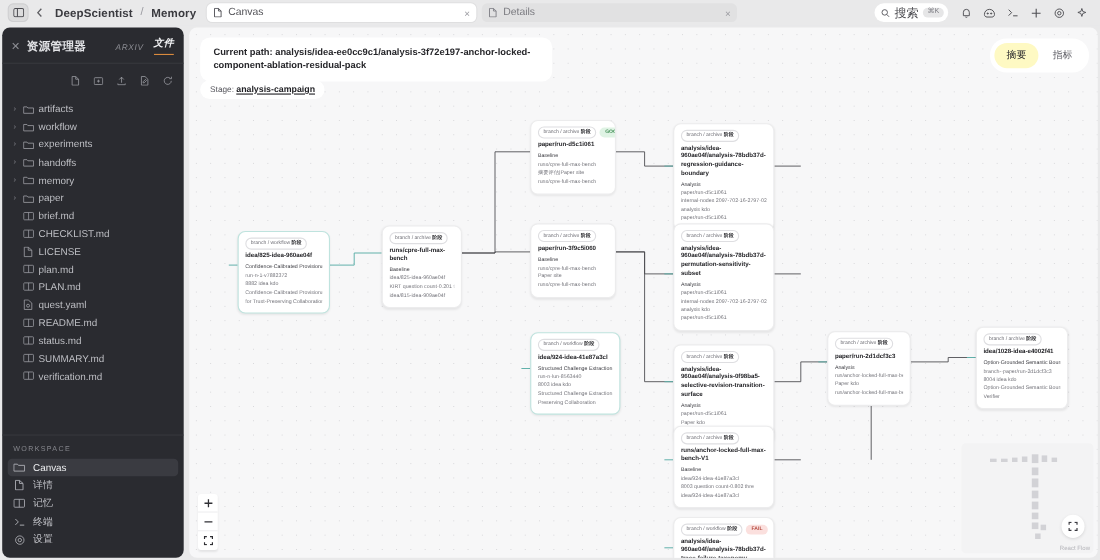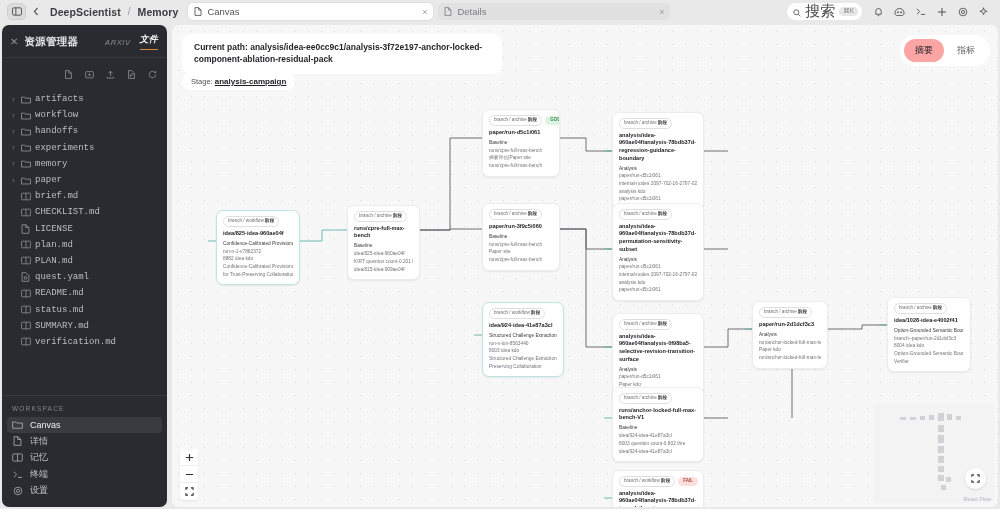--- a/index.html
+++ b/index.html
@@ -38,21 +38,21 @@
   .tab.active { background: #ffffff; width: 245px; box-shadow: 0 0 0 1px rgba(0,0,0,.04); }
   .tab.inactive { background: #e1e1e2; width: 232px; color: #7b7b80; }
   .tab .tab-label { flex: 1; white-space: nowrap; overflow: hidden; }
   .tab .tab-x { font-size: 9px; color: #9a9aa0; }
   .tab-doc-icon { width: 8px; height: 9px; }
   .topright { margin-left: auto; display: flex; align-items: center; gap: 2px; }
   .searchpill {
     height: 17px; background: #fff; border-radius: 9px; display: flex;
     align-items: center; gap: 4px; padding: 0 4px 0 6px; margin-right: 5px;
   }
-  .searchpill .sp-label { font-size: 15px; color: #4a4a4f; }
+  .searchpill .sp-label { font-size: 11px; color: #4a4a4f; }
   .kbd {
     background: #e6e6e7; border-radius: 7px; font-size: 6.5px; color: #84848a;
     padding: 1.5px 4px; line-height: 1;
   }
   .tr-icon { width: 19px; height: 17px; display: flex; align-items: center; justify-content: center; color: #4e4e53; }
 
   
   .sidebar {
     position: absolute; top: 25px; left: 2px; width: 165px; height: 482px;
     background: #2a2b30; border-radius: 7px;
@@ -65,21 +65,21 @@
   .sb-tabs { margin-left: auto; display: flex; gap: 9px; align-items: flex-end; }
   .sb-tab { font-size: 7.5px; color: #8b8c92; letter-spacing: .6px; padding-bottom: 3px; font-style: italic; }
   .sb-tab.active { color: #f3f4f6; font-size: 9px; font-weight: 600; border-bottom: 1.5px solid #d98a3d; letter-spacing: .2px;}
   .sb-divider { height: 1px; background: #37383d; margin: 1px 0 0 0; }
   .sb-actions { display: flex; justify-content: flex-end; gap: 12px; padding: 7px 10px 8px 0; color: #9a9ba1; }
   .sb-actions svg { width: 9px; height: 9px; }
   .tree { padding: 0 0 4px 0; overflow: hidden; flex: 0 0 auto; }
   .tree-row { display: flex; align-items: center; height: 16.2px; padding-left: 8px; gap: 4px; font-size: 9px; color: #bdbec3; }
   .tw { width: 7px; font-size: 7px; color: #82838a; text-align: center; }
   .tree-row .ficon { width: 10px; height: 10px; display: flex; align-items: center; color: #9c9da3; }
-  .tree-row .fname { white-space: nowrap; font-family: Liberation Mono, monospace; }
+  .tree-row .fname { white-space: nowrap; }
   .sb-spacer { flex: 1; }
   .ws-sep { height: 1px; background: #37383d; margin: 0 0 0 0; }
   .ws-title { font-size: 6.5px; color: #84858b; letter-spacing: 1.2px; padding: 9px 0 5px 10px; }
   .ws-row { display: flex; align-items: center; gap: 7px; height: 16.5px; margin: 0 5px; padding-left: 5px; border-radius: 4px; font-size: 9px; color: #c2c3c8; }
   .ws-row.active { background: #3a3b41; color: #edeef0; }
   .ws-row .wicon { width: 11px; height: 11px; display: flex; align-items: center; justify-content: center; color: #a9aab0; }
 
   
   .canvas-wrap {
     position: absolute; top: 25px; left: 172px; width: 826px; height: 482px;
@@ -100,21 +100,21 @@
     background: #fff; border-radius: 9px; padding: 4px 9px;
     font-size: 7.5px; color: #53535a;
   }
   .stagechip b { color: #1f1f23; font-size: 8px; text-decoration: underline; }
   .toggle-group {
     position: absolute; right: 8px; top: 10px;
     background: #fff; border-radius: 15px; padding: 4px;
     display: flex; gap: 2px;
   }
   .tg-btn { font-size: 9px; color: #5d5d64; padding: 5px 11px; border-radius: 12px; }
-  .tg-btn.active { background: #fca5a5; color: #222227; }
+  .tg-btn.active { background: #fef9c3; color: #222227; }
 
   
   .node {
     position: absolute; background: #fff; border-radius: 7px;
     box-shadow: 0 1px 2px rgba(0,0,0,.07);
     padding: 5px 6px 6px 6px; overflow: hidden;
   }
   .node.teal { border: 1px solid #bfe3de; }
   .node.plain { border: 1px solid #ececed; }
   .node-head { display: flex; align-items: center; gap: 3px; margin-bottom: 3px; }
@@ -303,30 +303,30 @@
           </span>
           <span class="fname">workflow</span>
         </div>
         <div class="tree-row">
           <span class="tw">›</span>
           <span class="ficon">
             <svg viewBox="0 0 12 10" fill="none" stroke="currentColor" stroke-width="0.9" width="10" height="9">
               <path d="M0.6 2.2h3.6l1 1.2h6.2v5.8H0.6z"></path>
             </svg>
           </span>
-          <span class="fname">handoffs</span>
+          <span class="fname">experiments</span>
         </div>
         <div class="tree-row">
           <span class="tw">›</span>
           <span class="ficon">
             <svg viewBox="0 0 12 10" fill="none" stroke="currentColor" stroke-width="0.9" width="10" height="9">
               <path d="M0.6 2.2h3.6l1 1.2h6.2v5.8H0.6z"></path>
             </svg>
           </span>
-          <span class="fname">experiments</span>
+          <span class="fname">handoffs</span>
         </div>
         <div class="tree-row">
           <span class="tw">›</span>
           <span class="ficon">
             <svg viewBox="0 0 12 10" fill="none" stroke="currentColor" stroke-width="0.9" width="10" height="9">
               <path d="M0.6 2.2h3.6l1 1.2h6.2v5.8H0.6z"></path>
             </svg>
           </span>
           <span class="fname">memory</span>
         </div>

